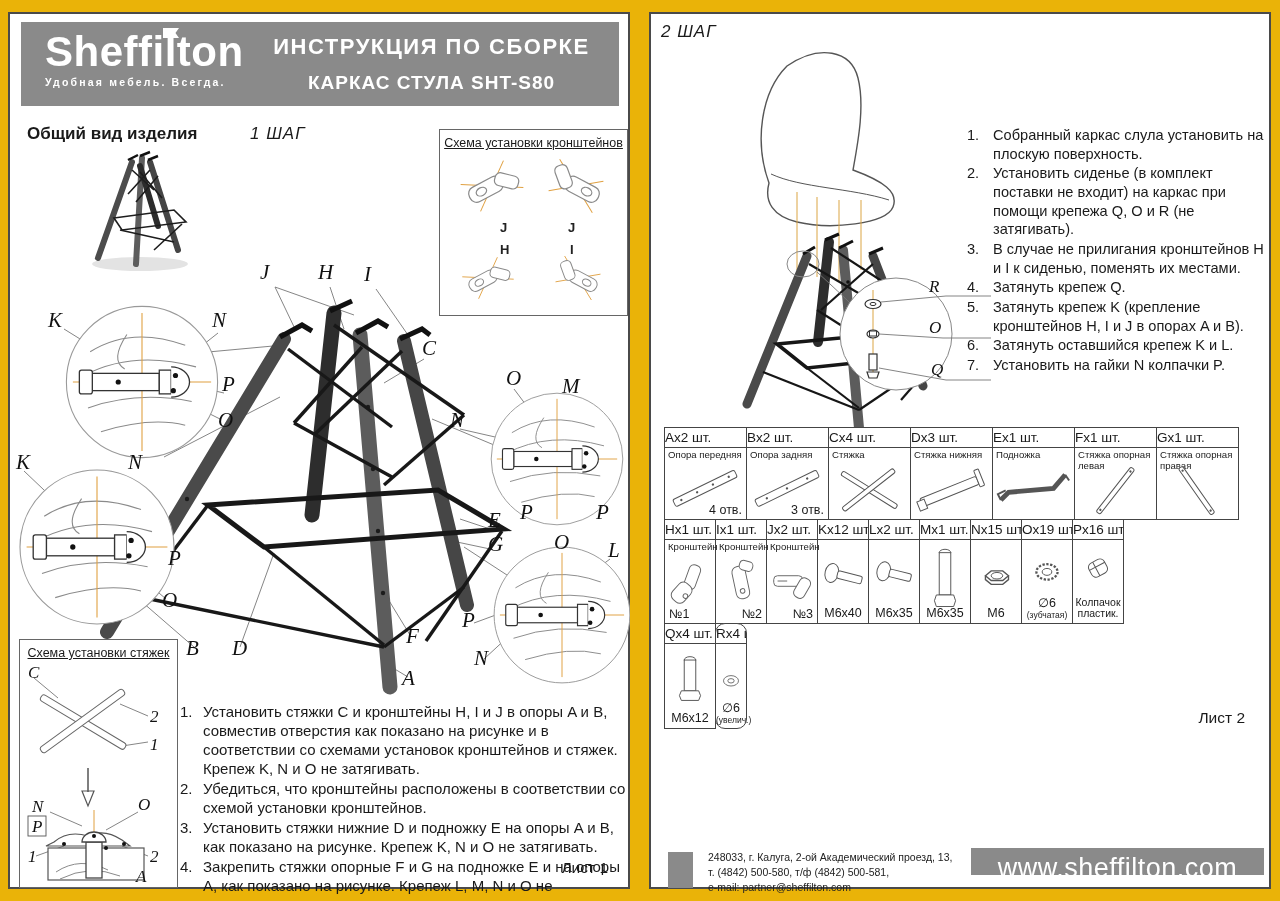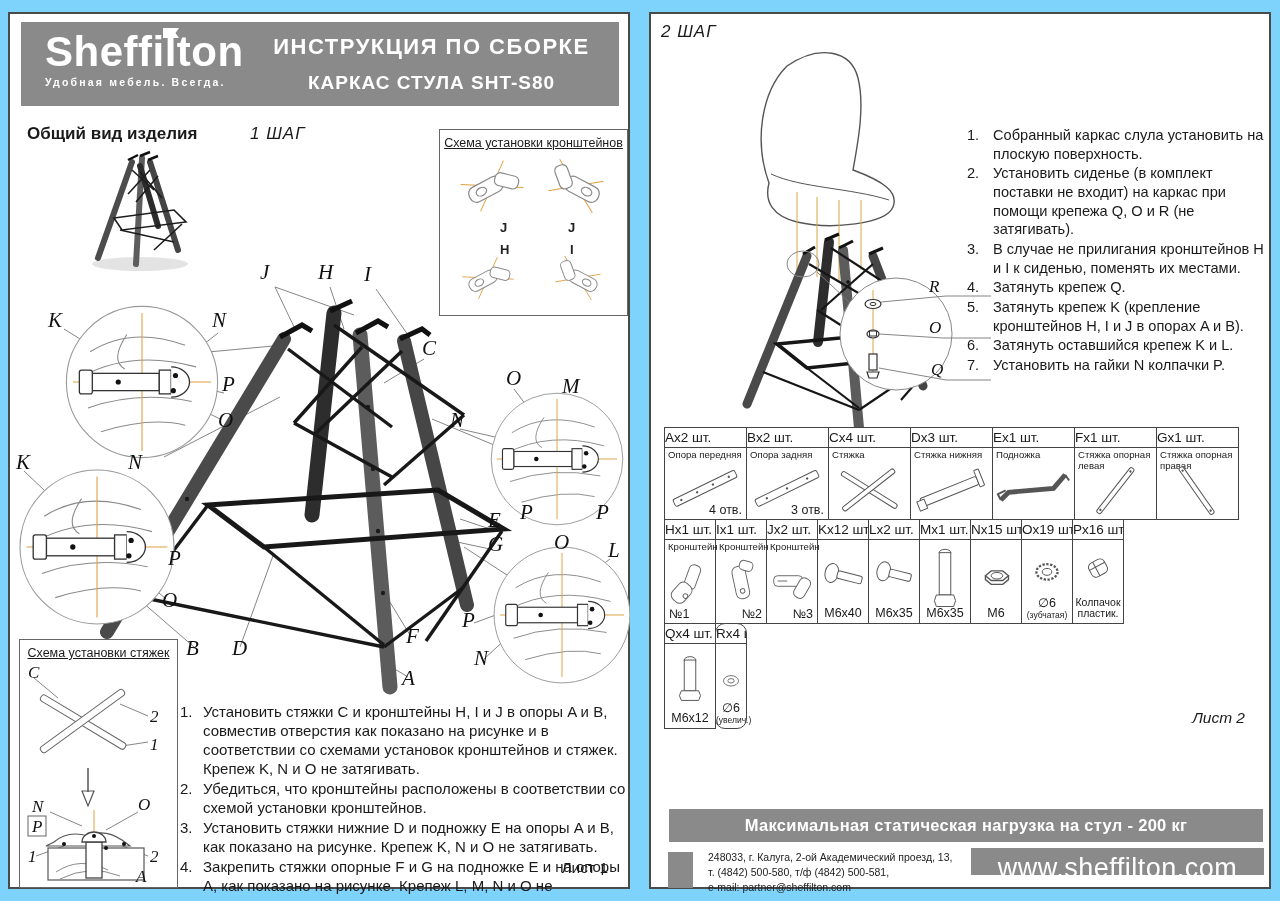--- a/index.html
+++ b/index.html
@@ -1,16 +1,16 @@
 <!DOCTYPE html>
 <html><head>
 <meta charset="utf-8">
 <style>
   html,body{margin:0;padding:0;background:#e9e9e9;}
-  .canvas{position:relative;width:1280px;height:901px;background:#7dd3fc;font-family:"Liberation Sans",sans-serif;color:#1a1a1a;overflow:hidden;}
+  .canvas{position:relative;width:1280px;height:901px;background:#eab308;font-family:"Liberation Sans",sans-serif;color:#1a1a1a;overflow:hidden;}
   .page{position:absolute;background:#fff;border:2px solid #4a4a4a;box-sizing:border-box;}
   .page-left{left:8px;top:12px;width:622px;height:877px;}
   .page-right{left:649px;top:12px;width:622px;height:877px;}
 
   
   .header-bar{position:absolute;left:11px;top:8px;width:598px;height:84px;background:#8a8a8a;}
   .logo{position:absolute;left:24px;top:8px;color:#fff;}
   .logo-name{font-size:42px;font-weight:bold;line-height:1.05;letter-spacing:0.5px;}
   .logo-flag{position:absolute;left:118px;top:-2px;width:16px;height:10px;background:#fff;clip-path:polygon(0 100%,0 0,100% 0,78% 50%,100% 100%);}
   .logo-tag{font-size:10.5px;font-weight:bold;letter-spacing:2.2px;margin-top:2px;}
@@ -653,24 +653,23 @@
             <svg class="pglyph" viewBox="0 0 52 82">
                 <ellipse cx="26" cy="32" rx="13" ry="9" fill="#fff" stroke="#555" stroke-width="1.4"></ellipse>
                 <ellipse cx="26" cy="32" rx="5.5" ry="3.8" fill="none" stroke="#555" stroke-width="1.4"></ellipse>
               </svg>
             <div class="pnote bc"><span>∅6</span><small>(увелич.)</small></div>
             </div>
         </div>
       </div>
     </div>
 
-    <div class="sheet-label" style="right:24px;top:695px;font-style:italic;">Лист 2</div>
-
-
-    <div class="load-bar">Максимальная статическая нагрузка на стул - 200 кг</div>
+    <div class="sheet-label" style="right:24px;top:695px;">Лист 2</div>
+
+
 
     <div class="f-square"></div>
     <div class="f-address">
       <div>248033, г. Калуга, 2-ой Академический проезд, 13,</div>
       <div>т. (4842) 500-580, т/ф (4842) 500-581,</div>
       <div>e-mail: partner@sheffilton.com</div>
     </div>
     <div class="f-www">www.sheffilton.com</div>
   </div>
 </div>

